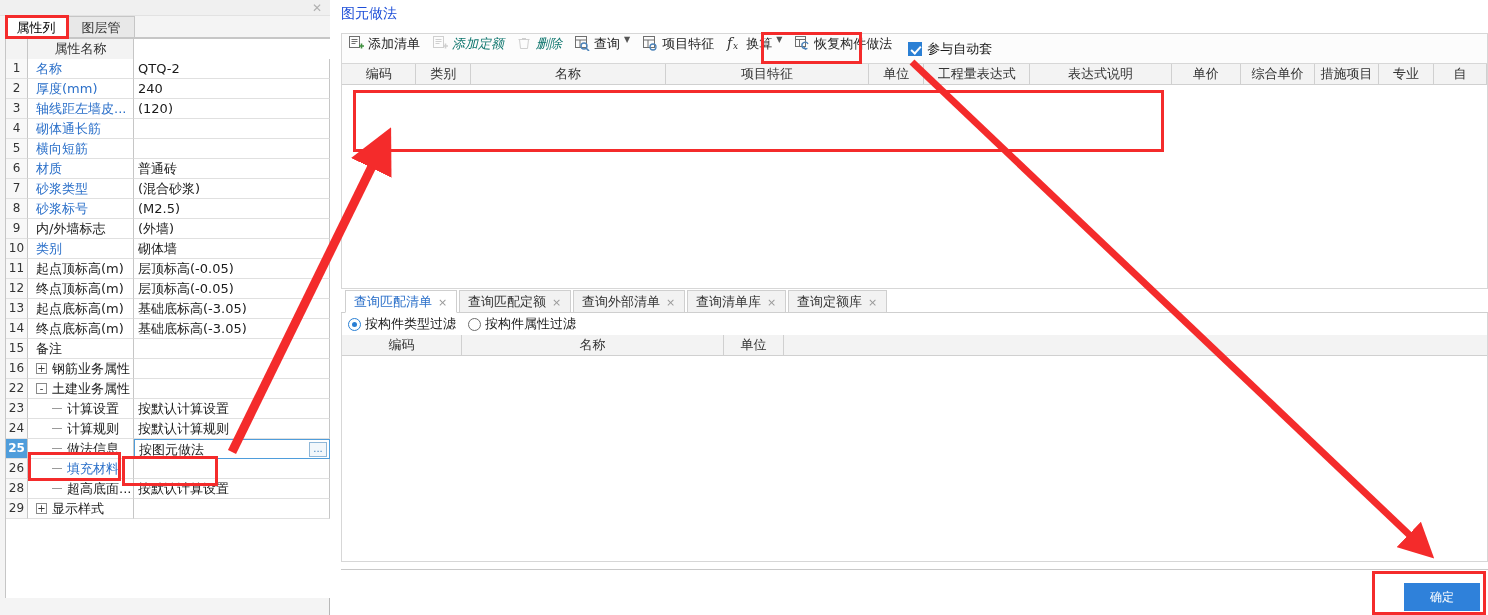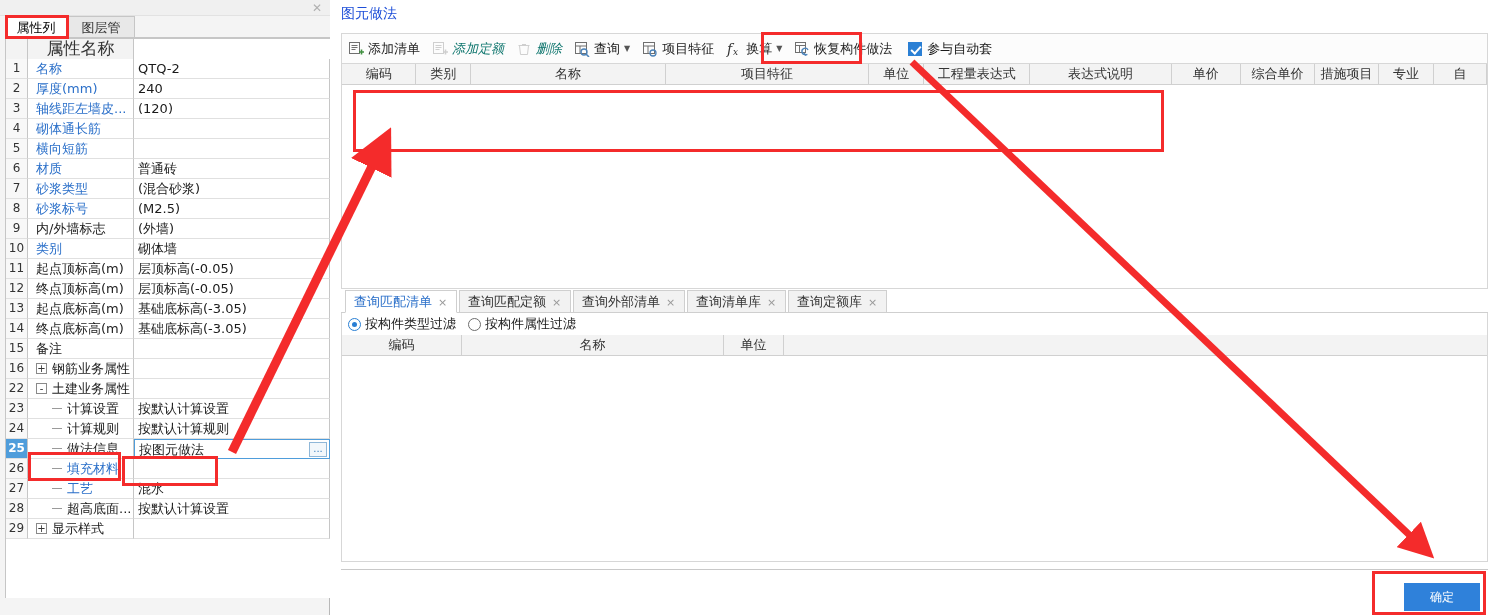--- a/index.html
+++ b/index.html
@@ -46,21 +46,21 @@
   #ltab-fill {
     position: absolute; left: 135px; top: 21px; width: 195px; height: 1px; background: #c6c6c6;
   }
 
   #prop-table {
     position: absolute; left: 5px; top: 38px; width: 325px; height: 560px;
     background: #ffffff; border-left: 1px solid #c6c6c6; border-top: 1px solid #c6c6c6;
   }
   #prop-head { display: flex; height: 20px; }
   #prop-head .hc {
-    height: 24px; line-height: 19px; font-size: 17px; text-align: center;
+    height: 24px; line-height: 19px; font-size: 13px; text-align: center;
     border-right: 1px solid #c6c6c6; border-bottom: 1px solid #c6c6c6;
     background: #f3f3f3; color: #333;
   }
   #prop-head .hc.idx { width: 22px; }
   #prop-head .hc.nm  { width: 106px; }
   #prop-head .hc.vl  { width: 196px; background: #5aa9e6; color: #fff; }
 
   .prow { display: flex; height: 20px; }
   .prow .c-idx {
     width: 22px; height: 20px; line-height: 19px; font-size: 12px; text-align: center;
@@ -108,21 +108,21 @@
     position: absolute; left: 10px; top: 5px; font-size: 14px; color: #1d4ed8;
   }
 
   #toolbar {
     position: absolute; left: 10px; top: 33px; width: 1147px; height: 30px;
     border: 1px solid #d7d7d7; border-bottom: none;
     background: #fcfcfc;
     display: flex; align-items: center;
   }
   .tb-item {
-    display: flex; align-items: center; height: 28px;
+    display: flex; align-items: flex-start; height: 28px;
     padding: 0 6px; font-size: 13px; color: #222; white-space: nowrap;
   }
   .tb-item.disabled { color: #0f766e; font-style: italic; }
   .tb-ico { width: 16px; height: 16px; margin-right: 4px; display: inline-block; position: relative; }
   .tb-caret { margin-left: 4px; font-size: 8px; color: #555; }
   .tb-label { }
   #tb-checkbox-wrap { display: flex; align-items: center; padding-left: 10px; }
   .cbx {
     width: 14px; height: 14px; background: #2a7fd4; border: 1px solid #2a7fd4;
     margin-right: 5px; position: relative;
@@ -319,25 +319,20 @@
           </div>
           <div class="prow sel">
             <div class="c-idx">25</div>
             <div class="c-name"><span class="ind2"><span class="dash"></span><span>做法信息</span></span></div>
             <div class="c-val"><span>按图元做法</span><div class="ellipsis-btn">...</div></div>
           </div>
           <div class="prow blue">
             <div class="c-idx">26</div>
             <div class="c-name"><span class="ind2"><span class="dash"></span><span>填充材料</span></span></div>
             <div class="c-val"><span></span></div>
-          </div>
-          <div class="prow blue">
-            <div class="c-idx">27</div>
-            <div class="c-name"><span class="ind2"><span class="dash"></span><span>工艺</span></span></div>
-            <div class="c-val"><span>混水</span></div>
           </div>
           <div class="prow">
             <div class="c-idx">28</div>
             <div class="c-name"><span class="ind2"><span class="dash"></span><span>超高底面...</span></span></div>
             <div class="c-val"><span>按默认计算设置</span></div>
           </div>
           <div class="prow">
             <div class="c-idx">29</div>
             <div class="c-name"><span class="ind1"><span class="expander">+</span><span>显示样式</span></span></div>
             <div class="c-val"><span></span></div>

